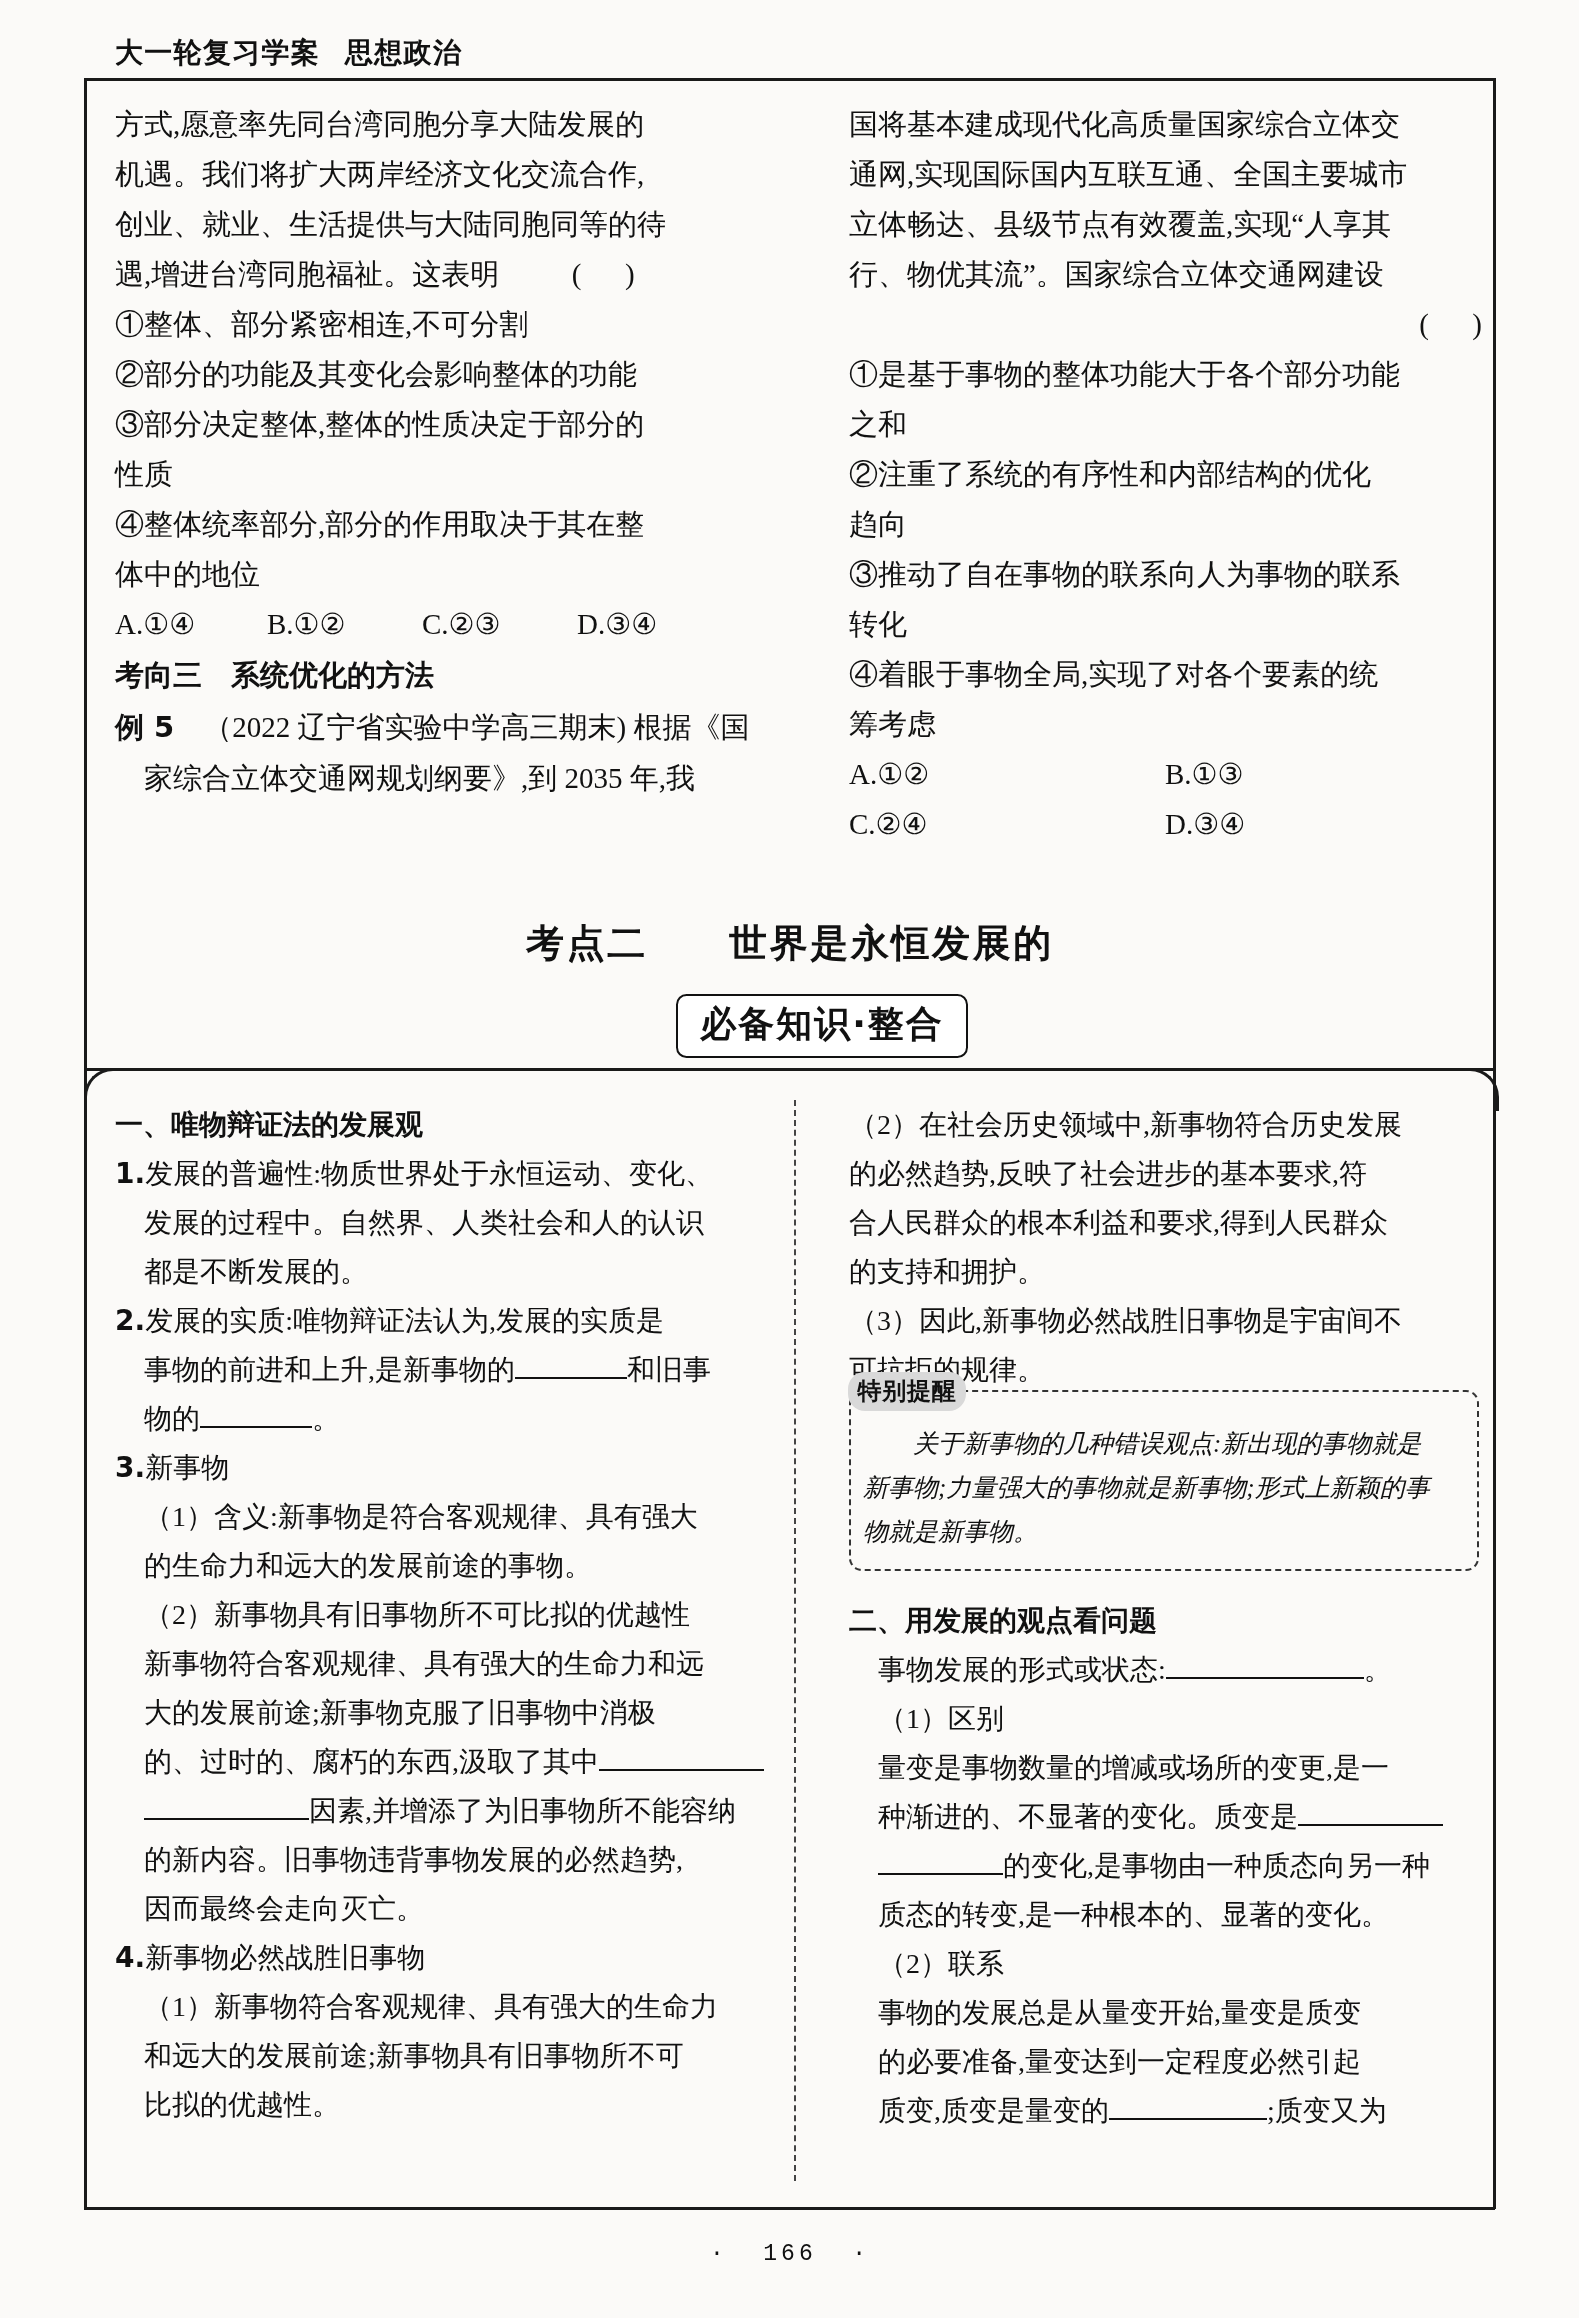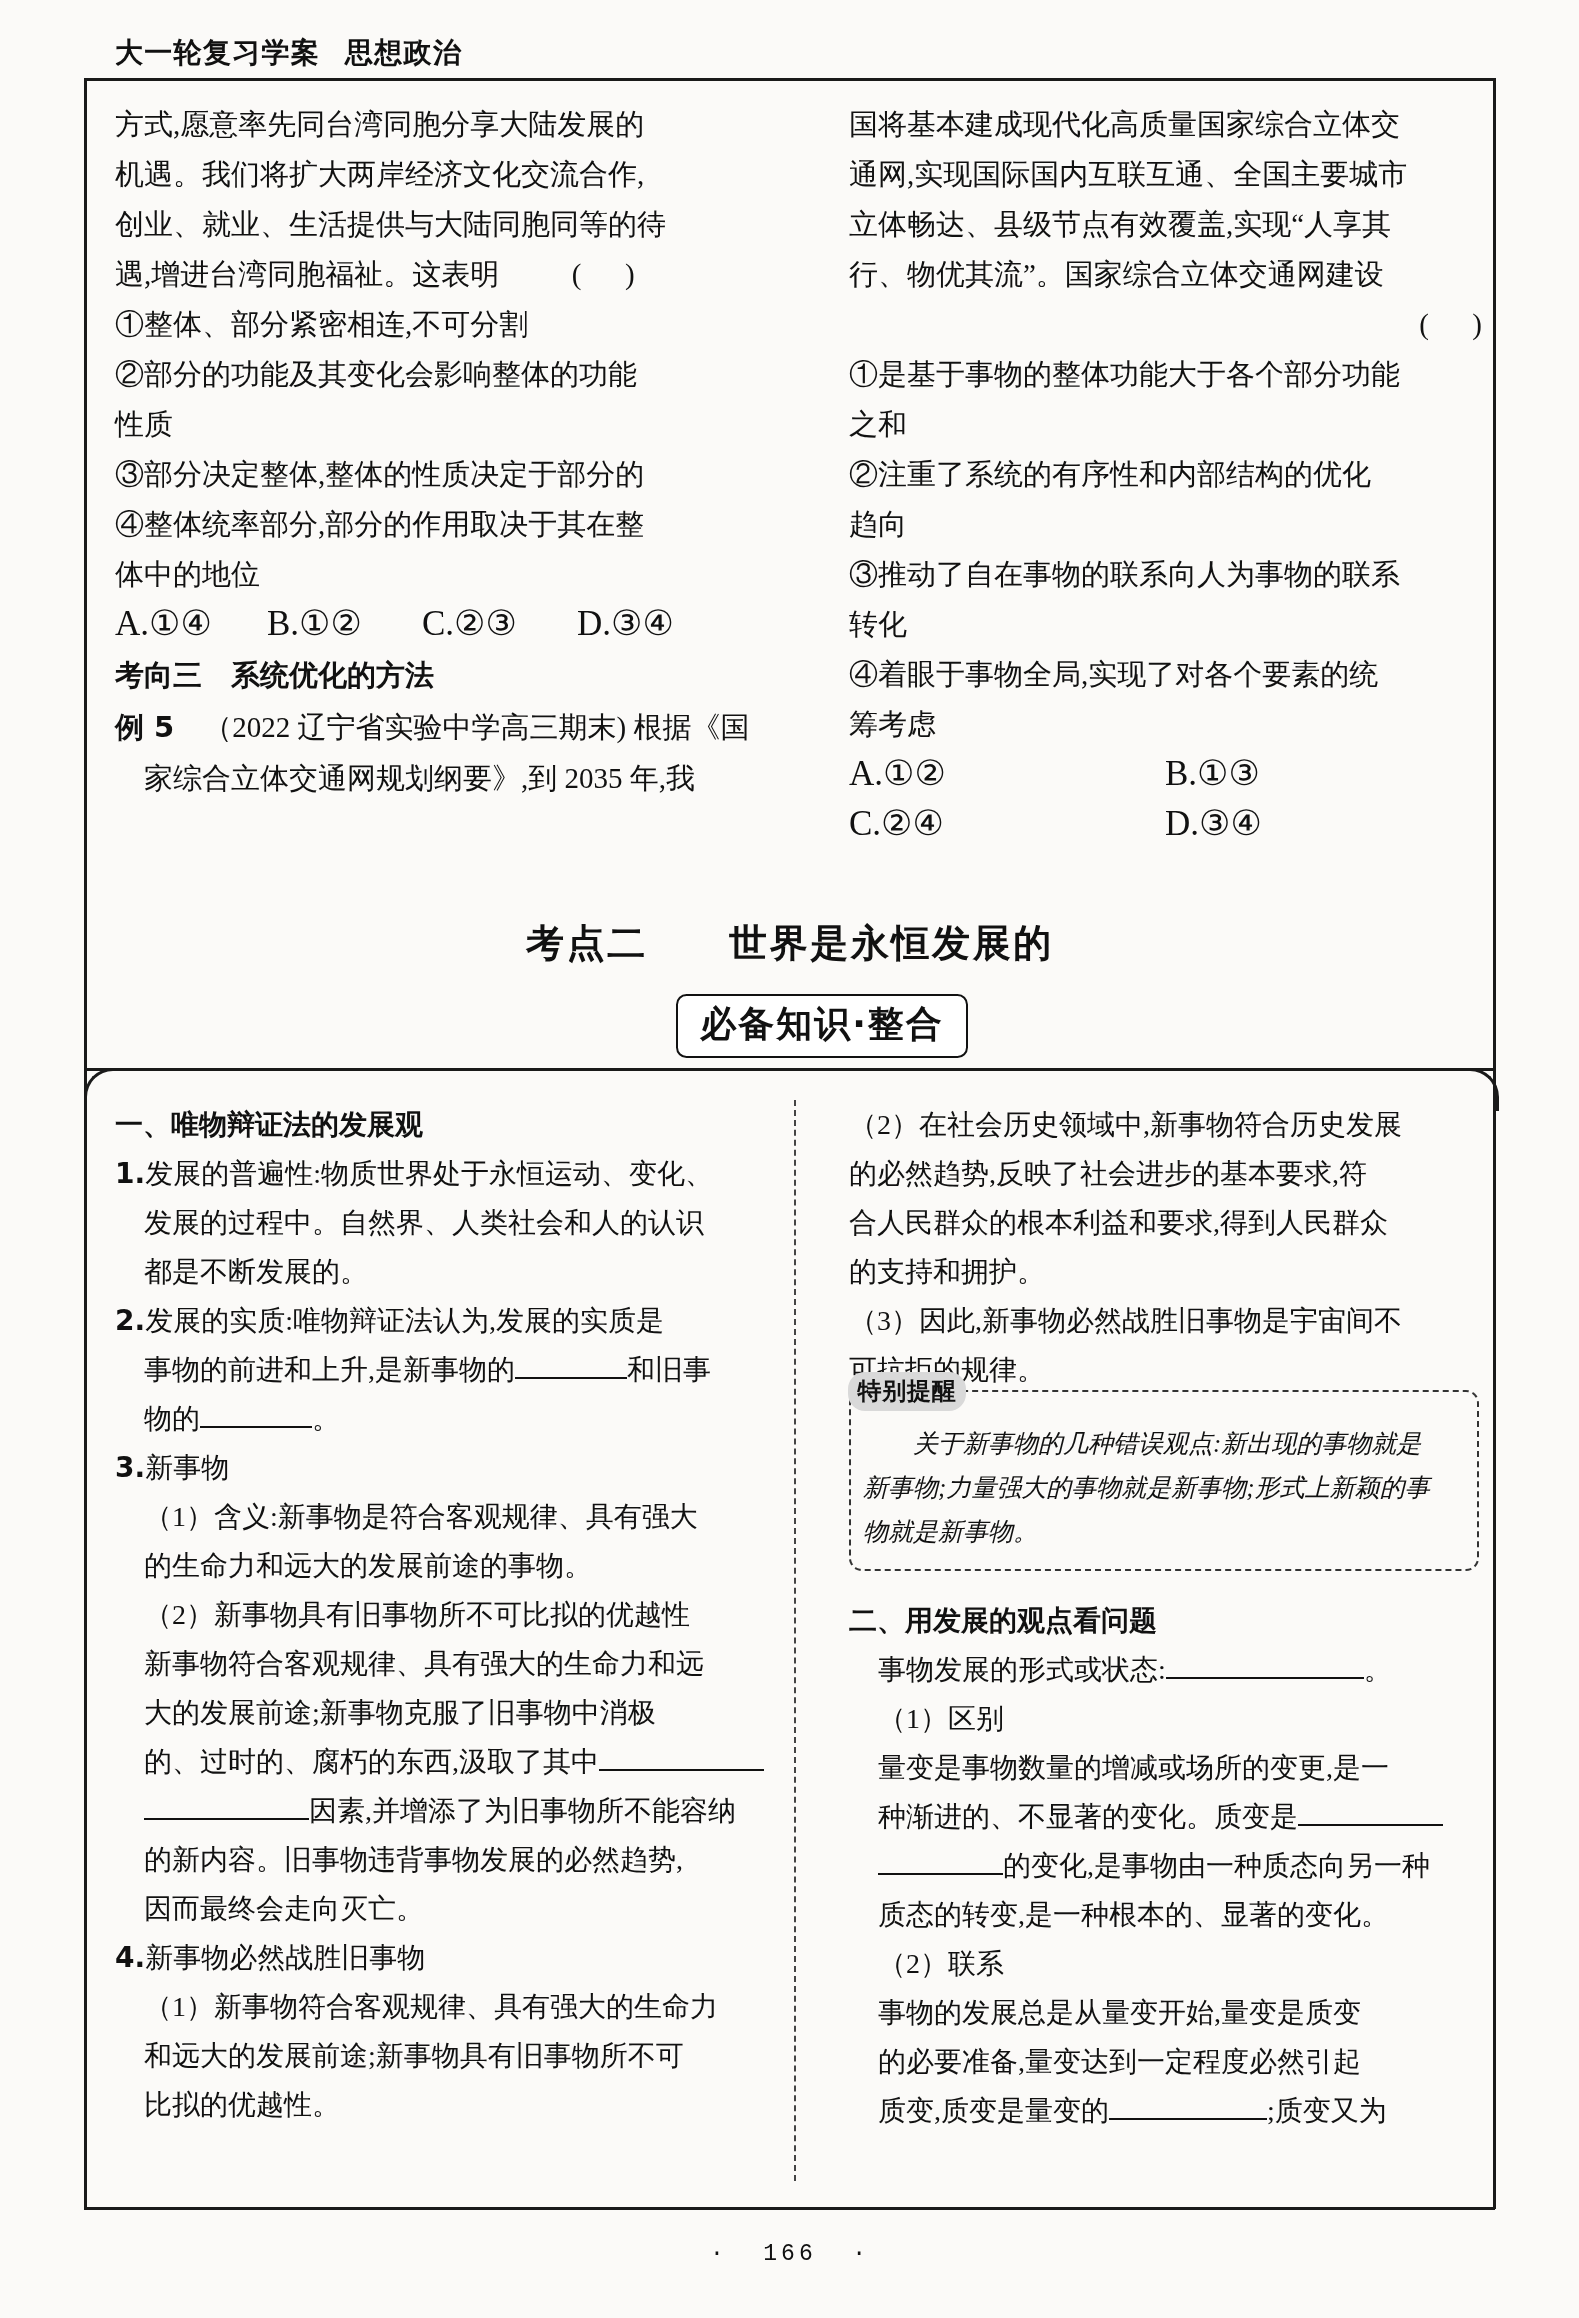--- a/index.html
+++ b/index.html
@@ -43,21 +43,21 @@
 
   .line{
     font-size:29px;
     line-height:50px;
     white-space:pre;
   }
   .hang{padding-left:29px;}
 
   
   .opts{
-    font-size:35px;line-height:50px;
+    font-size:29px;line-height:50px;
     display:flex;
   }
   .opts span{display:inline-block;}
 
   
   .kaoxiang{
     font-size:29px;line-height:53px;font-weight:bold;
     font-family:"DejaVu Sans","Liberation Sans",sans-serif;
     white-space:pre;
   }
@@ -173,22 +173,22 @@
 
   <div class="cols">
 
     <div class="col col-left">
       <div class="line">方式,愿意率先同台湾同胞分享大陆发展的</div>
       <div class="line">机遇。我们将扩大两岸经济文化交流合作,</div>
       <div class="line">创业、就业、生活提供与大陆同胞同等的待</div>
       <div class="line">遇,增进台湾同胞福祉。这表明          (      )</div>
       <div class="line">①整体、部分紧密相连,不可分割</div>
       <div class="line">②部分的功能及其变化会影响整体的功能</div>
+      <div class="line">③部分决定整体,整体的性质决定于部分的</div>
       <div class="line">性质</div>
-      <div class="line">③部分决定整体,整体的性质决定于部分的</div>
       <div class="line">④整体统率部分,部分的作用取决于其在整</div>
       <div class="line">体中的地位</div>
 
       <div class="opts">
         <span style="width:152px">A.①④</span>
         <span style="width:155px">B.①②</span>
         <span style="width:155px">C.②③</span>
         <span>D.③④</span>
       </div>
 

